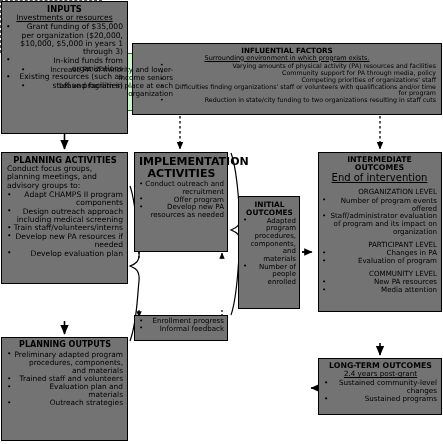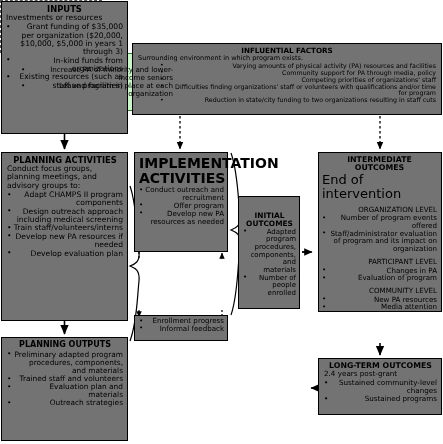--- a/index.html
+++ b/index.html
@@ -6,65 +6,65 @@
   body{
     width:443px;height:444px;position:relative;overflow:hidden;
     font-family:"DejaVu Sans","Liberation Sans",sans-serif;
     color:#000;
   }
   .box{
     position:absolute;box-sizing:border-box;
     border:1px solid #000;background:#737373;
   }
   .hdr{font-weight:bold;text-align:center;line-height:1.08;}
-  .sub{line-height:1.08;}
+  .sub{text-align:center;line-height:1.08;text-decoration:underline;}
   ul{margin:0;padding:0;list-style:none;}
   li{position:relative;padding-left:6px;line-height:1.1;text-align:right;}
   li:before{content:"\2022";position:absolute;left:0;top:-0.5px;}
 
   
   #inputs{left:1px;top:1px;width:127px;height:133px;padding:3px 4px 0 4px;font-size:7.6px;}
   #inputs .hdr{font-size:8.4px;}
   #inputs .sub{font-size:7.6px;margin-bottom:1px;}
 
   
   #influential{left:132px;top:43px;width:310px;height:72px;padding:3px 5px 0 5px;font-size:6.3px;}
   #influential .hdr{font-size:7.2px;}
   #influential .sub{font-size:6.5px;margin-bottom:1px;}
   #influential ul{margin-left:22px;}
 
   
-  #planning{left:1px;top:152px;width:127px;height:169px;padding:3px 4px 0 5px;font-size:7.6px;}
+  #planning{left:1px;top:152px;width:127px;height:132px;padding:3px 4px 0 5px;font-size:7.6px;}
   #planning .hdr{font-size:8.4px;}
   #planning .lead{line-height:1.1;margin-bottom:1px;}
 
   
   #outputs{left:1px;top:337px;width:127px;height:104px;padding:3px 4px 0 5px;font-size:7.4px;}
   #outputs .hdr{font-size:8px;margin-bottom:1px;}
 
   
   #implementation{left:134px;top:152px;width:94px;height:100px;padding:3px 3px 0 4px;font-size:7.1px;}
-  #implementation .hdr{font-size:14px;line-height:1.05;margin-bottom:1px;}
+  #implementation .hdr{font-size:11px;line-height:1.05;margin-bottom:1px;}
 
   
   #feedback{left:134px;top:259px;width:94px;height:51px;
     border:1px dashed #555;background:#fff;font-style:italic;font-size:7.1px;
     display:flex;align-items:center;justify-content:center;text-align:center;line-height:1.15;padding:0 3px;}
 
   
   #process{left:134px;top:315px;width:94px;height:26px;padding:1px 3px 0 4px;font-size:7.1px;}
 
   
-  #initial{left:238px;top:196px;width:62px;height:113px;padding:15px 3px 0 4px;font-size:7px;}
+  #initial{left:238px;top:196px;width:62px;height:113px;padding:4px 3px 0 4px;font-size:7px;}
   #initial .hdr{font-size:7.4px;line-height:1.05;margin-bottom:1px;}
 
   
   #intermediate{left:318px;top:152px;width:124px;height:160px;padding:3px 4px 0 3px;font-size:7.1px;}
   #intermediate .hdr{font-size:7.8px;line-height:1.06;}
-  #intermediate .sub{font-size:13px;margin-bottom:3px;}
+  #intermediate .sub{font-size:10px;margin-bottom:3px;}
   #intermediate .lvl{text-align:right;margin-top:4px;margin-bottom:0.5px;font-size:7.1px;}
 
   
   #longterm{left:318px;top:358px;width:124px;height:57px;padding:3px 4px 0 5px;font-size:7.2px;}
   #longterm .hdr{font-size:7.8px;}
   #longterm .sub{font-size:7.2px;margin-bottom:1px;}
 
   
   #goals{left:155px;top:368px;width:152px;height:53px;padding:3px 4px 0 5px;
     background:#ccf5cc;border:1px solid #2f7a2f;font-size:7.2px;margin-left:15px;}

